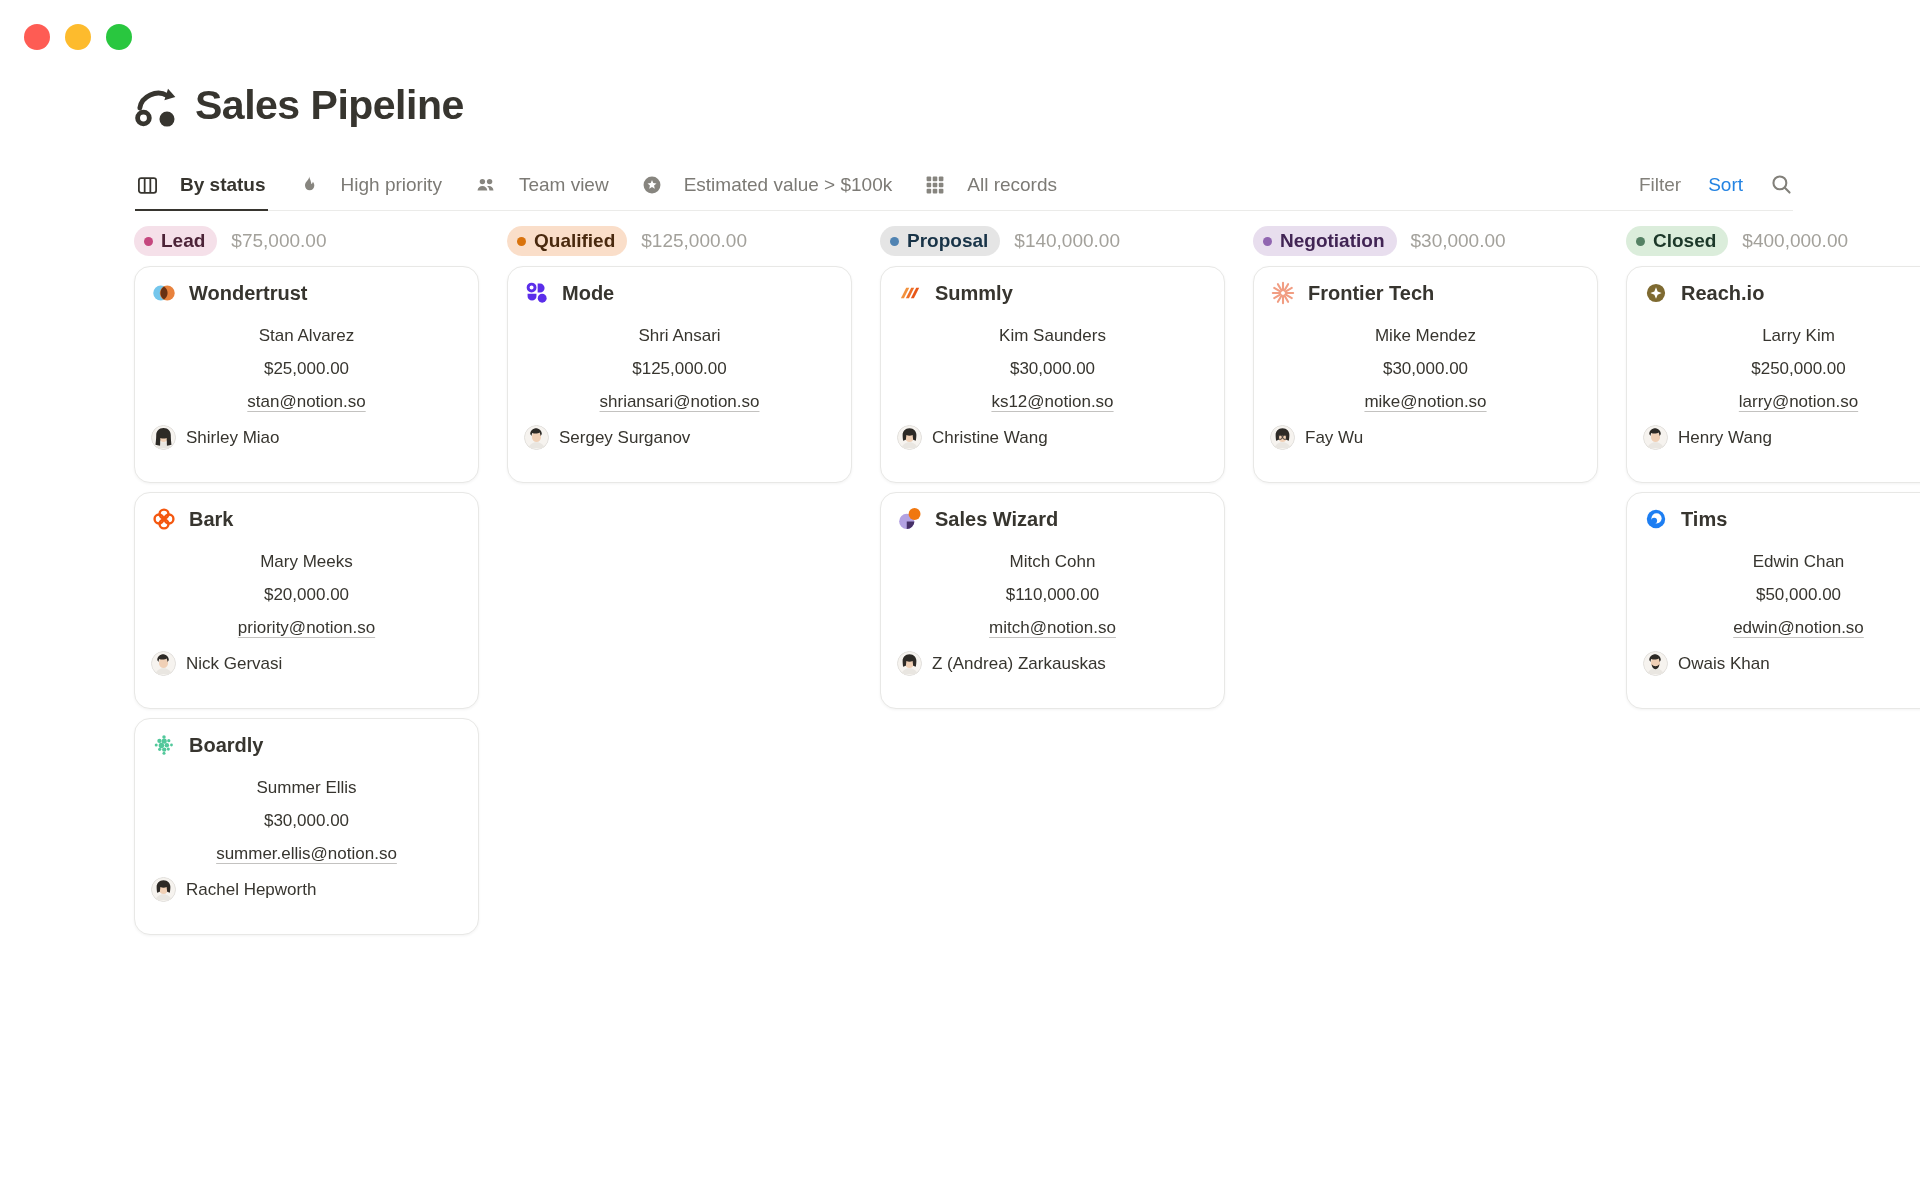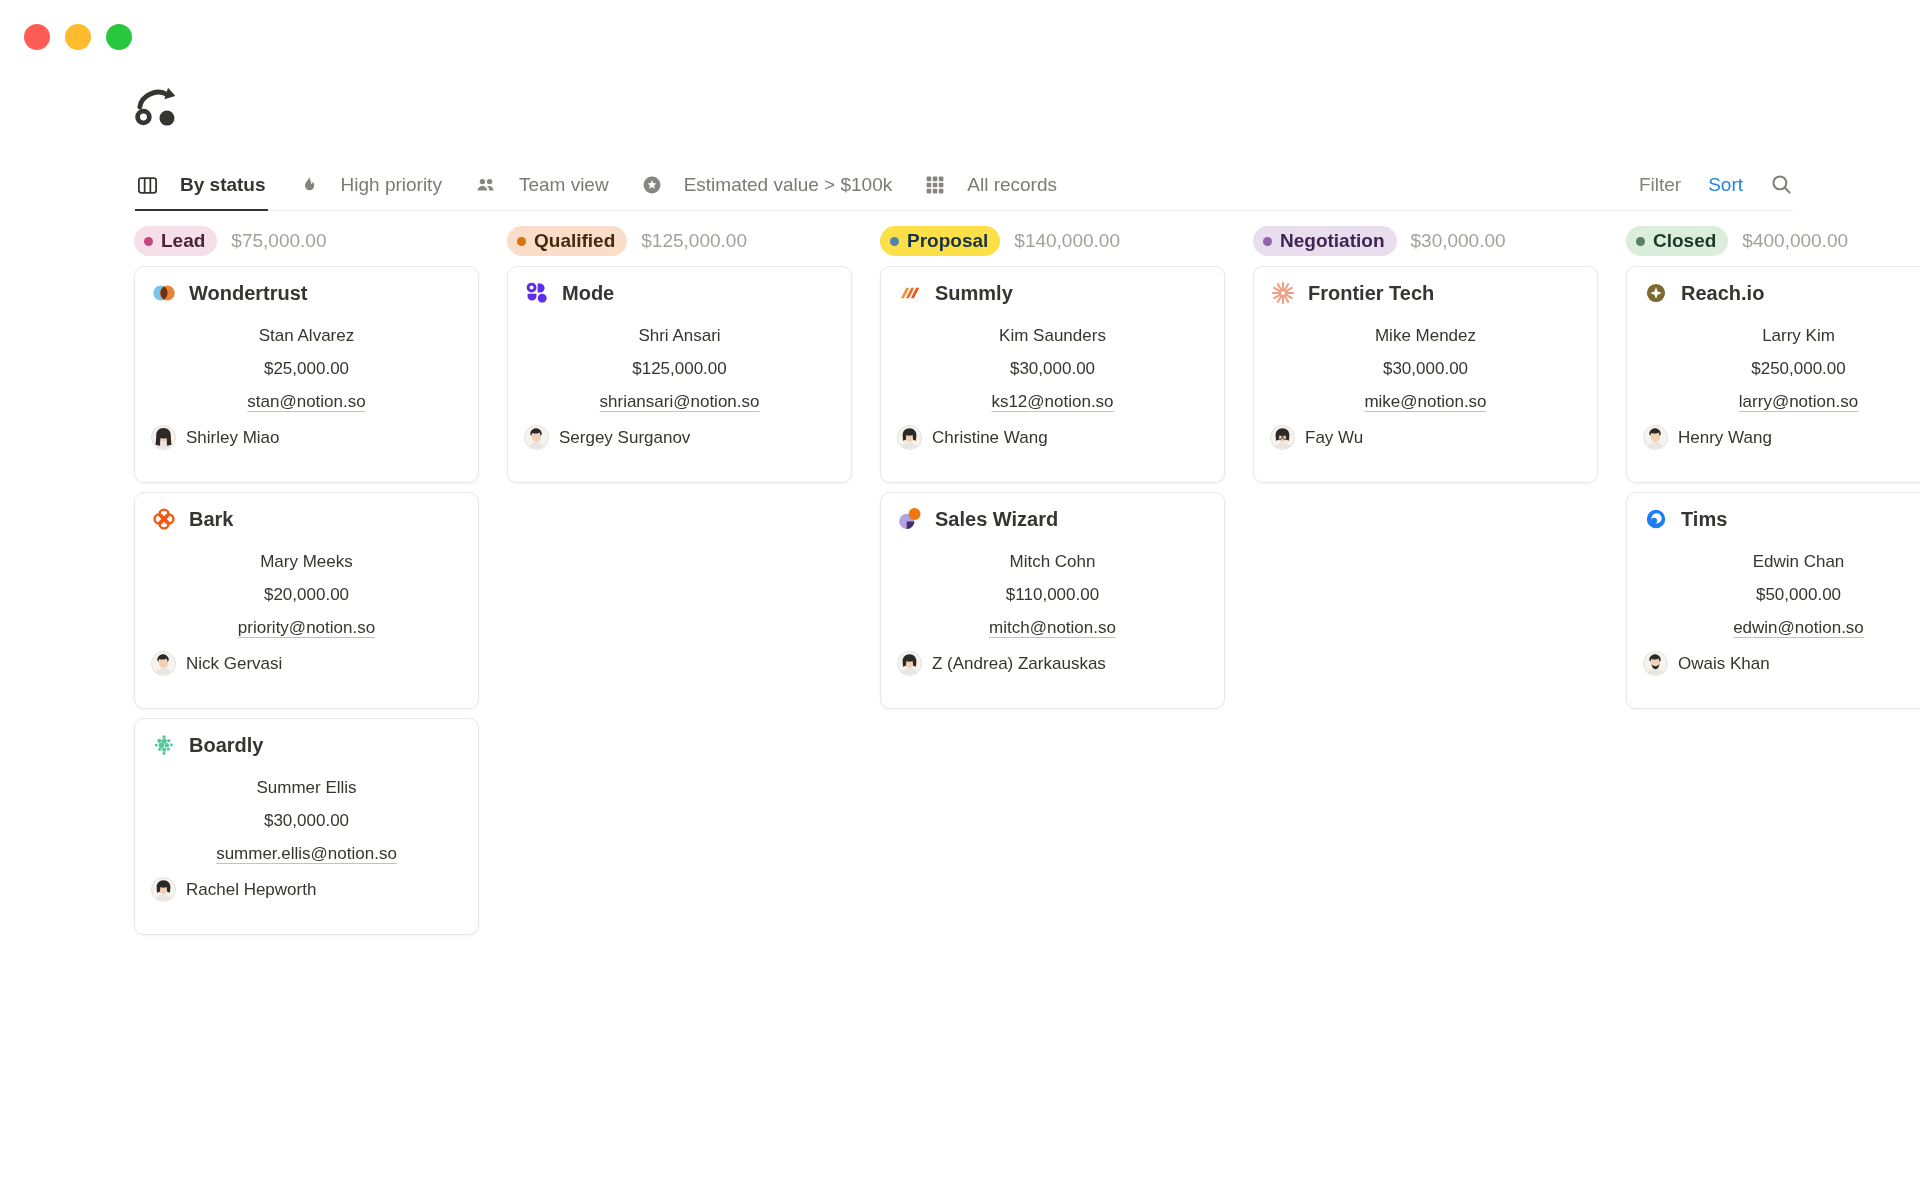--- a/index.html
+++ b/index.html
@@ -30,21 +30,21 @@
 
   .board { position:absolute; left:134px; top:224px; display:flex; gap:28px; }
   .column { width:345px; flex:0 0 345px;text-align:center; }
   .col-head { display:flex; align-items:center; gap:14px; height:34px; margin-bottom:8px; }
   .pill { display:inline-flex; align-items:center; gap:8px; border-radius:999px;
           padding:4px 12px 4px 10px; font-size:19px; font-weight:600; cursor:pointer; }
   .dot { width:9px; height:9px; border-radius:50%; flex:0 0 9px; }
   .col-total { font-size:19px; color:#a3a19b; }
 
   .cards { display:flex; flex-direction:column; gap:9px; }
-  .card { background:#fff; border:1px solid #e8e8e6; border-radius:10px;
+  .card { background:#fff; border:1px solid #e8e8e6; border-radius:16px;
           padding:13px 16px 14px 16px; height:217px;
           box-shadow:0 1px 3px rgba(15,15,15,0.05); cursor:pointer; }
   .card-title { display:flex; align-items:center; gap:12px; margin-bottom:20px; }
   .card-title .logo { width:26px; height:26px; display:flex; }
   .card-title .company { font-size:20px; font-weight:700; color:#37352f; }
   .field { font-size:17px; line-height:20px; margin-bottom:13px; color:#37352f; }
   .email { text-decoration:underline; text-decoration-color:rgba(55,53,47,0.3);
            text-underline-offset:3.5px; text-decoration-thickness:1px; }
   .person { display:flex; align-items:center; gap:10px; font-size:17px; margin-top:4px; }
   .avatar { width:25px; height:25px; display:flex; border-radius:50%; overflow:hidden; }
@@ -60,20 +60,21 @@
 
 <div class="title-row">
   <span class="title-icon">
     <svg viewBox="0 0 44 44" width="46" height="46">
       <circle cx="10" cy="33.5" r="5.6" fill="none" stroke="#37352f" stroke-width="4.6"></circle>
       <circle cx="32.5" cy="34.5" r="7.2" fill="#37352f"></circle>
       <path d="M6.5 24 C 8 12.5, 23 6, 32.5 12" fill="none" stroke="#37352f" stroke-width="4.6" stroke-linecap="round"></path>
       <path d="M33.5 5.5 L40.5 13.5 L30 16.5 Z" fill="#37352f"></path>
     </svg>
   </span>
+  <h1>Sales Pipeline</h1>
 </div>
 
 <div class="tabbar">
   <div class="tabs" id="tabs">
       <div class="tab active">
         <span class="ticon">
           <svg width="21" height="21" viewBox="0 0 20 20">
             <rect x="1.8" y="3" width="16.4" height="14" rx="2.2" fill="none" stroke="currentColor" stroke-width="1.7"></rect>
             <line x1="7.3" y1="3" x2="7.3" y2="17" stroke="currentColor" stroke-width="1.7"></line>
             <line x1="12.7" y1="3" x2="12.7" y2="17" stroke="currentColor" stroke-width="1.7"></line>
@@ -271,21 +272,21 @@
                 <path d="M12 3.2c-3.6 0-6 2.4-6 5.4l1.1 2 .7-2.9c2.7.8 5.7.6 7.3-.5l.9 3.4 1.1-2c0-3-2.4-5.4-6-5.4z" fill="#2d2a26"></path>
               </svg>
             </span>
             <span>Sergey Surganov</span>
           </div>
         </article>
       </div>
     </section>
     <section class="column">
       <div class="col-head">
-        <span class="pill" style="background:#fde047;color:#183347">
+        <span class="pill" style="background:#e5e5e5;color:#183347">
           <span class="dot" style="background:#5083b2"></span>
           <span>Proposal</span>
         </span>
         <span class="col-total">$140,000.00</span>
       </div>
       <div class="cards">
         <article class="card">
           <div class="card-title">
             <span class="logo">
               <svg viewBox="0 0 24 24" width="26" height="26">

